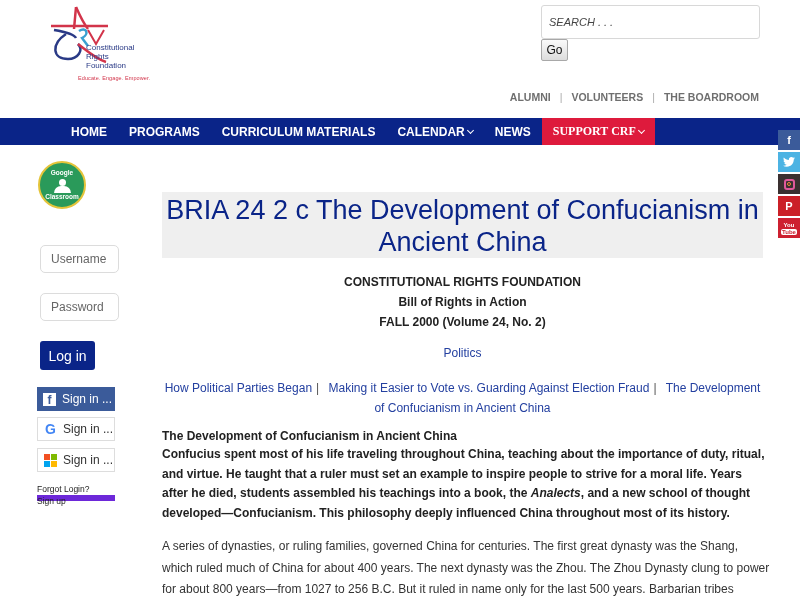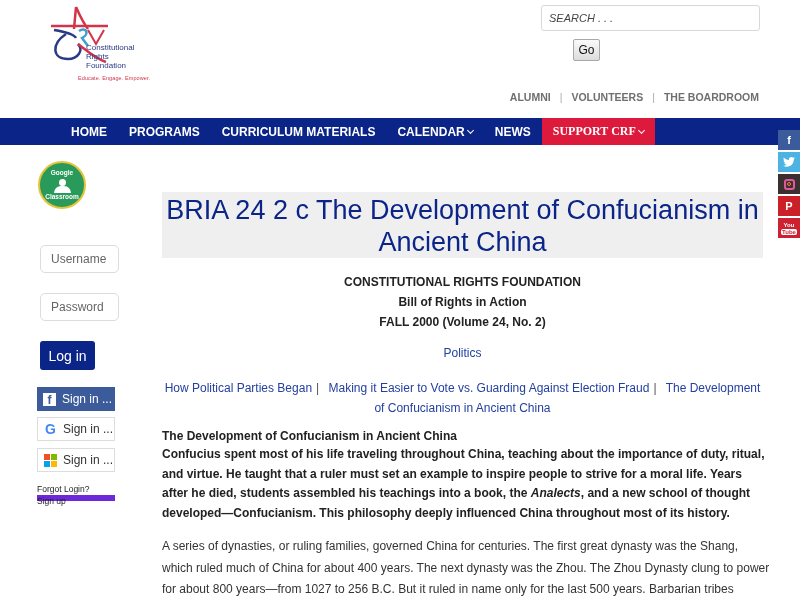--- a/index.html
+++ b/index.html
@@ -5,23 +5,23 @@
   * { box-sizing: border-box; margin: 0; padding: 0; }
   html, body { width: 800px; height: 600px; overflow: hidden; background: #ffffff; }
   body { font-family: "Liberation Sans", "DejaVu Sans", sans-serif; color: #222; position: relative; }
 
   
   .logo { position: absolute; left: 46px; top: 4px; width: 120px; height: 80px; }
   .logo svg { position: absolute; left: 0; top: 0; }
   .logo-text { position: absolute; left: 40px; top: 39px; font-size: 8px; line-height: 9px; color: #2a3a86; }
   .logo-tag { position: absolute; left: 32px; top: 71px; font-size: 5.5px; color: #d2344a; letter-spacing: 0.1px; white-space: nowrap; }
 
-  .search-input { position: absolute; left: 541px; top: 5px; width: 219px; height: 26px; border: 1px solid #d8d8d8; border-radius: 3px; background: #fff; padding: 8px 7px; font-size: 11px; font-style: italic; color: #444; font-family: "Liberation Sans", sans-serif; }
+  .search-input { position: absolute; left: 541px; top: 5px; width: 219px; height: 26px; border: 1px solid #d8d8d8; border-radius: 3px; background: #fff; padding: 16px 7px; font-size: 11px; font-style: italic; color: #444; font-family: "Liberation Sans", sans-serif; }
   .search-input::placeholder { color: #444; font-style: italic; }
-  .go-btn { position: absolute; left: 573px; top: 39px; width: 27px; height: 22px; border: 1px solid #a8a8a8; border-radius: 2px; background: linear-gradient(#fafafa, #dcdcdc); font-size: 12px; color: #111; font-family: "Liberation Sans", sans-serif; }
+  .go-btn { position: absolute; left: 541px; top: 39px; width: 27px; height: 22px; border: 1px solid #a8a8a8; border-radius: 2px; background: linear-gradient(#fafafa, #dcdcdc); font-size: 12px; color: #111; font-family: "Liberation Sans", sans-serif; }
 
   .util-links { position: absolute; right: 41px; top: 91px; font-size: 10.5px; font-weight: bold; color: #6f6f6f; display: flex; gap: 9px; }
   .util-sep { color: #aaa; font-weight: normal; }
 
   
   .nav { position: absolute; left: 0; top: 118px; width: 800px; height: 27px; background: #0a2488; }
   .nav-items { position: absolute; left: 60px; top: 0; display: flex; height: 27px; }
   .nav-item { height: 27px; padding: 0 11px; display: flex; align-items: center; color: #fff; font-size: 12px; font-weight: bold; white-space: nowrap; }
   .nav-item.support { background: #de1a3c; padding: 0 11px; font-family: Liberation Serif, serif; }
   .chev { display: inline-block; width: 5px; height: 5px; border-right: 1px solid #fff; border-bottom: 1px solid #fff; transform: rotate(45deg); margin-left: 3px; margin-top: -3px; }

